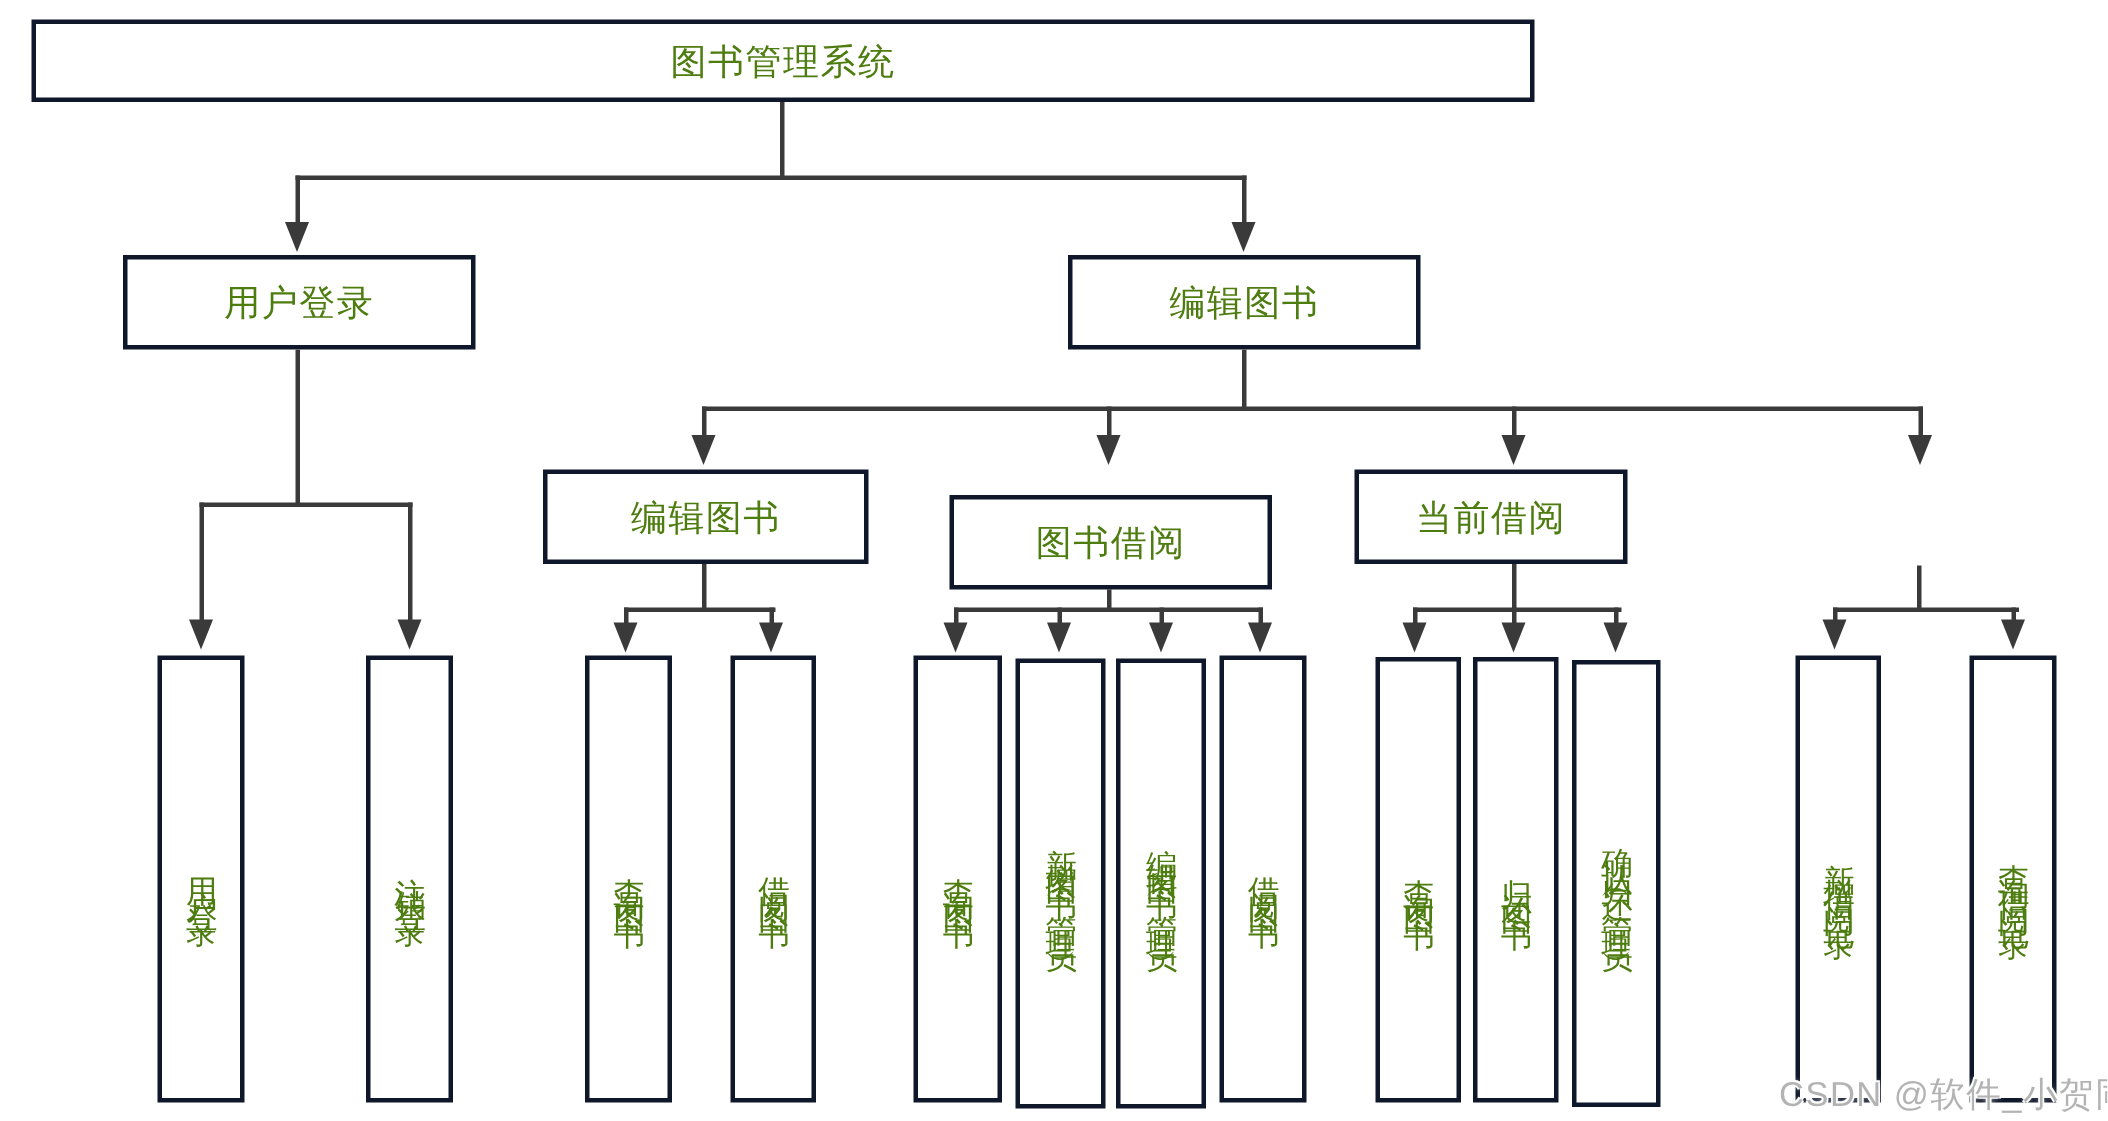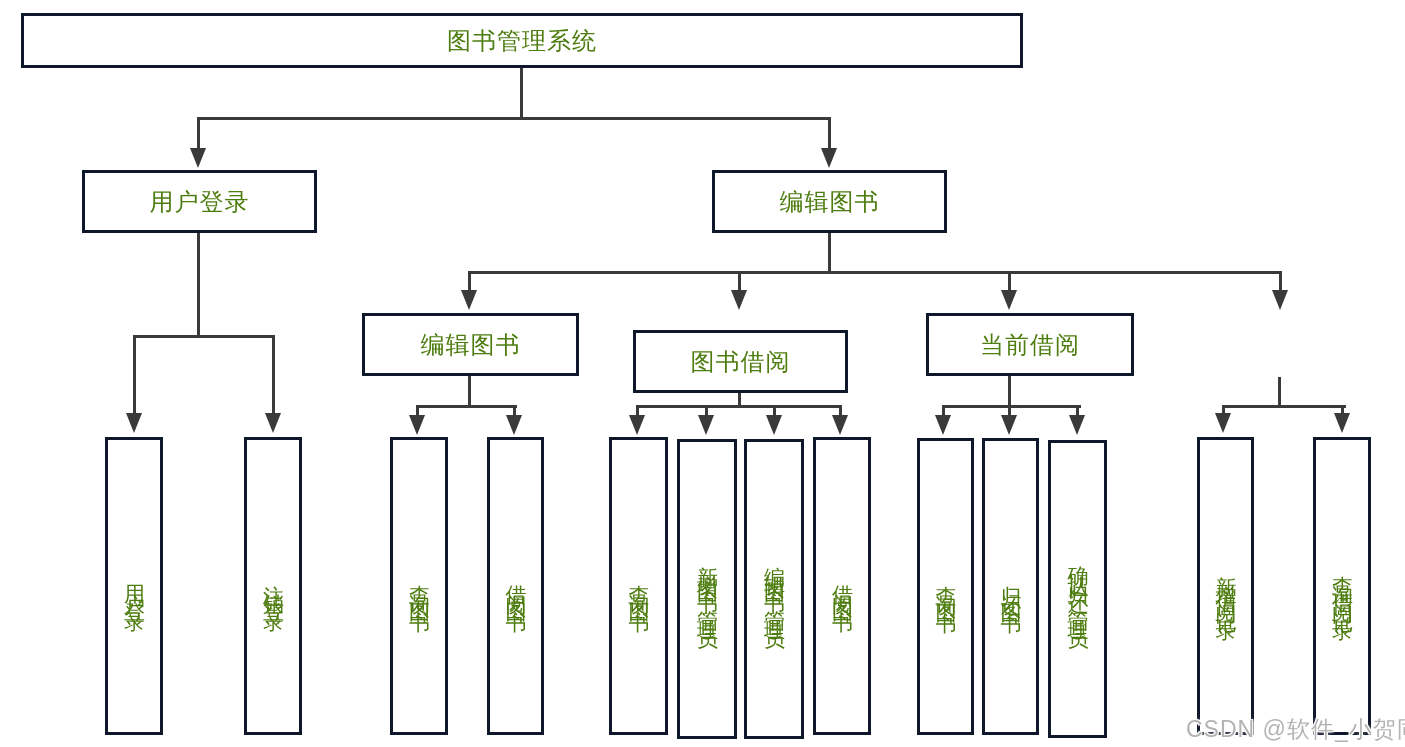--- a/index.html
+++ b/index.html
@@ -95,21 +95,21 @@
   <div class="nbox" style="left:21px;top:13px;width:1002px;height:55px;">图书管理系统</div>
 
   <div class="nbox" style="left:82px;top:170px;width:235px;height:63px;">用户登录</div>
 
   <div class="nbox" style="left:712px;top:170px;width:235px;height:63px;">编辑图书</div>
 
   <div class="nbox" style="left:362px;top:313px;width:217px;height:63px;">编辑图书</div>
 
   <div class="nbox" style="left:633px;top:330px;width:215px;height:63px;">图书借阅</div>
 
-  <div class="nbox" style="left:903px;top:313px;width:208px;height:63px;margin-left:23px;">当前借阅</div>
+  <div class="nbox" style="left:903px;top:313px;width:182px;height:63px;">当前借阅</div>
 
 
   <div class="nbox leaf" style="left:105px;top:437px;width:58px;height:298px;">用户登录</div>
 
   <div class="nbox leaf" style="left:244px;top:437px;width:58px;height:298px;">注销登录</div>
 
   <div class="nbox leaf" style="left:390px;top:437px;width:58px;height:298px;">查询图书</div>
 
   <div class="nbox leaf" style="left:487px;top:437px;width:57px;height:298px;">借阅图书</div>
 

